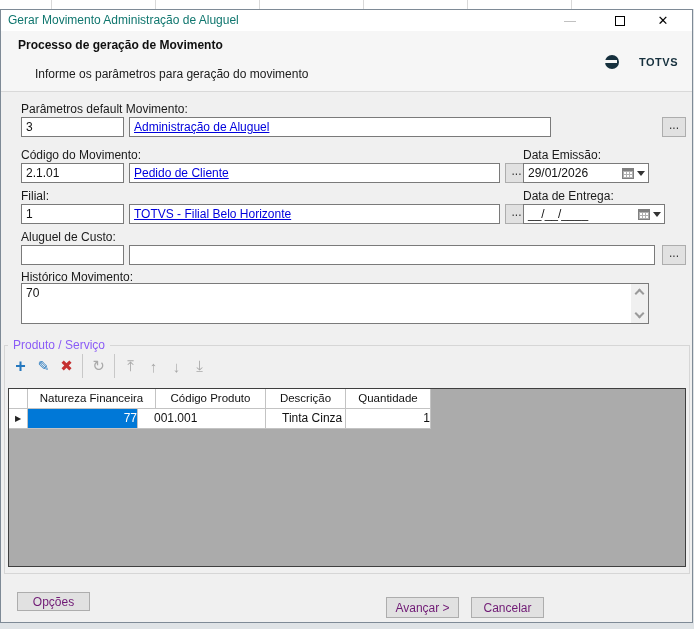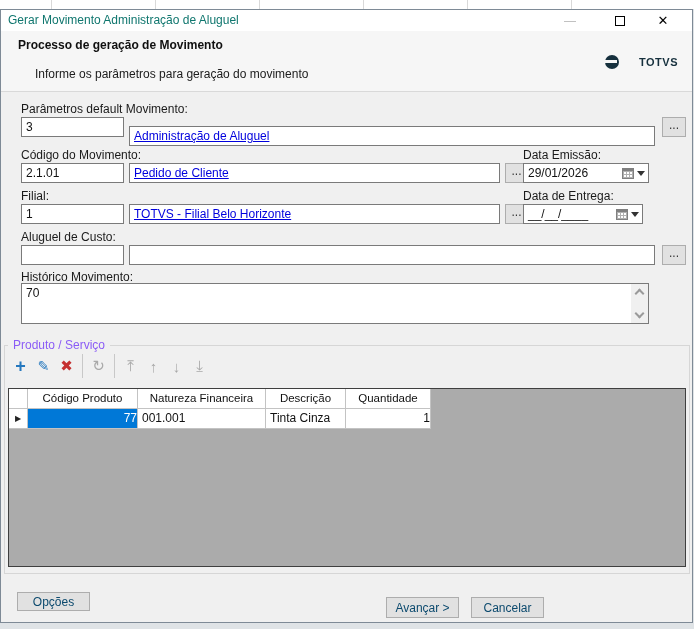--- a/index.html
+++ b/index.html
@@ -73,26 +73,26 @@
   .tb-del   { color:var(--icon-red,#c53030); font-weight:bold; }
   .tb-gray  { color:var(--icon-gray,#a9a9a9); }
 
   
   .grid { position:absolute; left:7px; top:378px; width:678px; height:179px; border:1px solid #3f3f3f; background:var(--grid-area-gray,#ababab); }
   .gtable { position:absolute; left:0; top:0; width:422px; background:#fff; }
   .grow { display:flex; height:20px; }
   .gcell { border-right:1px solid #c3c3c3; border-bottom:1px solid #c3c3c3; height:20px; line-height:19px; overflow:hidden; white-space:nowrap; background:#fff; }
   .c0 { width:19px; }  .c1 { width:110px; } .c2 { width:128px; } .c3 { width:80px; } .c4 { width:85px; }
   .ghead .gcell { text-align:center; font-size:11.5px; }
-  .cell-left { padding-left:4px; } .cell-right { text-align:right; }
+  .cell-left { padding-left:16px; } .cell-right { text-align:right; }
   .sel-cell { background:var(--selection-blue,#0078d7); color:#fff; }
   .rowmark { display:flex; align-items:center; justify-content:center; font-size:8px; color:#222; }
 
   
-  .btn { position:absolute; background:#e1e1e1; border:1px solid #adadad; text-align:center; color:#0c4a6e; cursor:default; display:flex; align-items:center; justify-content:center; }
+  .btn { position:absolute; background:#e1e1e1; border:1px solid #adadad; text-align:center; color:#701a75; cursor:default; display:flex; align-items:center; justify-content:center; }
   .btn-opcoes  { left:16px;  top:582px; width:73px; height:19px; }
   .btn-avancar { left:385px; top:587px; width:73px; height:21px; }
   .btn-cancel  { left:470px; top:587px; width:73px; height:21px; }
 </style>
 </head>
 <body>
 
 <div class="screen">
   <div class="desktop-strip"></div>
   <div class="bottom-strip"></div>
@@ -112,42 +112,42 @@
       <div class="h-title">Processo de geração de Movimento</div>
       <div class="h-sub">Informe os parâmetros para geração do movimento</div>
       <div class="brand">
         <span class="mark"></span>
         <span class="name">TOTVS</span>
       </div>
     </div>
 
     <div class="lbl" style="left:20px; top:92px;">Parâmetros default Movimento:</div>
     <div class="inp" style="left:20px; top:107px; width:103px;">3</div>
-    <div class="fld" style="left:128px; top:107px; width:526px;margin-top:9px;"><a>Administração de Aluguel</a></div>
+    <div class="fld" style="left:128px; top:107px; width:422px;"><a>Administração de Aluguel</a></div>
     <div class="browse" style="left:661px; top:107px; width:24px;">...</div>
 
     <div class="lbl" style="left:20px; top:138px;">Código do Movimento:</div>
     <div class="lbl" style="left:522px; top:138px;">Data Emissão:</div>
     <div class="inp" style="left:20px; top:153px; width:103px;">2.1.01</div>
     <div class="fld" style="left:128px; top:153px; width:371px;"><a>Pedido de Cliente</a></div>
     <div class="browse" style="left:504px; top:153px; width:23px;">...</div>
     <div class="datefld" style="left:522px; top:153px; width:126px;">
       <span class="dval">29/01/2026</span>
       <span class="datebtn">
           <span class="cal"></span>
           <span class="dd-arrow"></span>
         </span>
     </div>
 
     <div class="lbl" style="left:20px; top:179px;">Filial:</div>
     <div class="lbl" style="left:522px; top:179px;">Data de Entrega:</div>
     <div class="inp" style="left:20px; top:194px; width:103px;">1</div>
     <div class="fld" style="left:128px; top:194px; width:371px;"><a>TOTVS - Filial Belo Horizonte</a></div>
     <div class="browse" style="left:504px; top:194px; width:23px;">...</div>
-    <div class="datefld" style="left:522px; top:194px; width:120px;">
+    <div class="datefld" style="left:522px; top:194px; width:142px;">
       <span class="dval">__/__/____</span>
       <span class="datebtn">
           <span class="cal"></span>
           <span class="dd-arrow"></span>
         </span>
     </div>
 
     <div class="lbl" style="left:20px; top:220px;">Aluguel de Custo:</div>
     <div class="inp" style="left:20px; top:235px; width:103px;"></div>
     <div class="fld" style="left:128px; top:235px; width:526px;"></div>
@@ -176,22 +176,22 @@
         <span class="tb-btn tb-gray">↑</span>
         <span class="tb-btn tb-gray">↓</span>
         <span class="tb-btn tb-gray">⤓</span>
       </div>
     </div>
 
     <div class="grid">
       <div class="gtable">
         <div class="grow ghead">
           <div class="gcell c0"></div>
+          <div class="gcell c2">Natureza Financeira</div>
           <div class="gcell c1">Código Produto</div>
-          <div class="gcell c2">Natureza Financeira</div>
           <div class="gcell c3">Descrição</div>
           <div class="gcell c4">Quantidade</div>
         </div>
         <div class="grow">
           <div class="gcell c0 rowmark">▶</div>
           <div class="gcell c1 cell-right sel-cell">77</div>
           <div class="gcell c2 cell-left">001.001</div>
           <div class="gcell c3 cell-left">Tinta Cinza</div>
           <div class="gcell c4 cell-right">1</div>
         </div>

